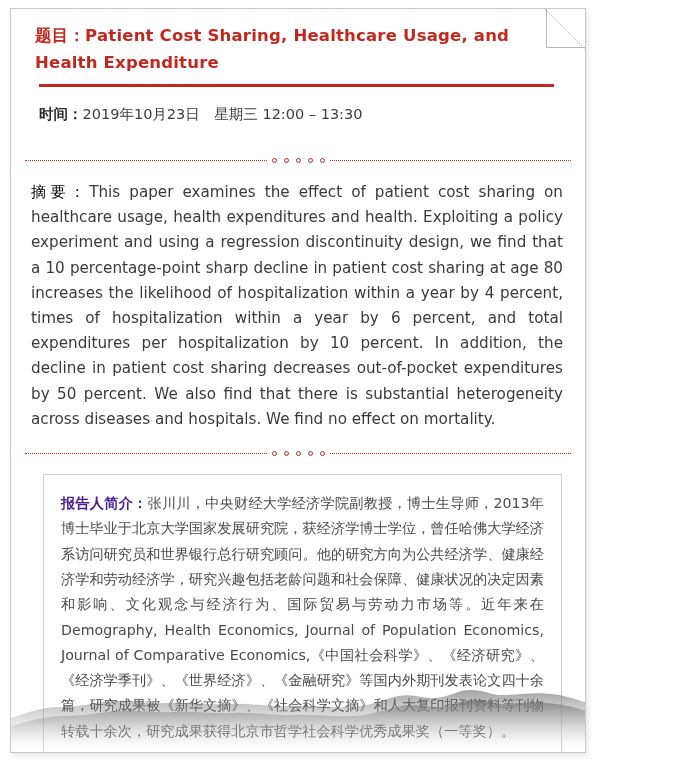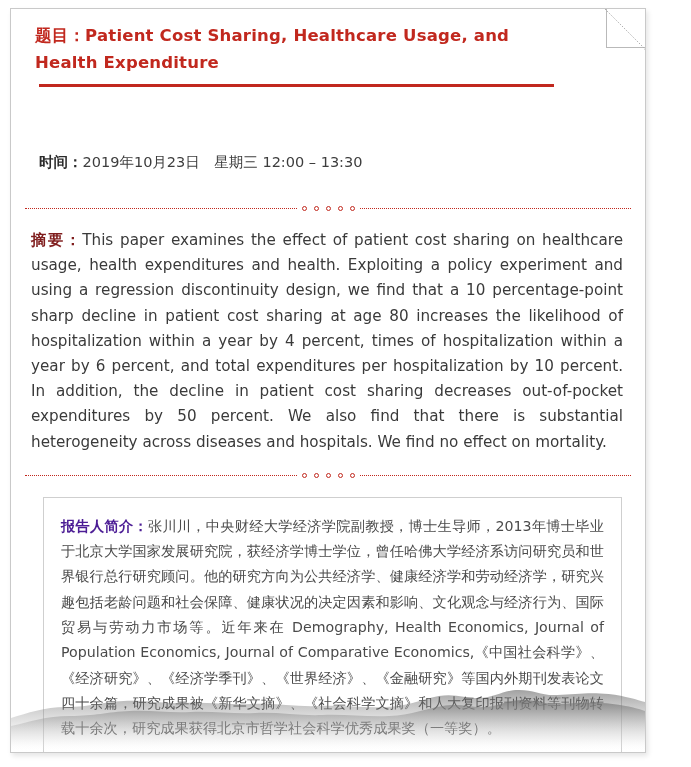--- a/index.html
+++ b/index.html
@@ -12,21 +12,21 @@
     height: 767px;
     font-family: "DejaVu Sans", "Liberation Sans", sans-serif;
     -webkit-font-smoothing: antialiased;
   }
 
   
   #page-card {
     position: absolute;
     left: 10px;
     top: 8px;
-    width: 636px;
+    width: 576px;
     height: 745px;
     background: #ffffff;
     border: 1px solid #c9c9c9;
     box-shadow: 2px 3px 5px rgba(0,0,0,0.10);
     box-sizing: border-box;
     overflow: hidden;
   }
 
   
   #corner-fold {
@@ -78,21 +78,20 @@
     height: 3px;
     background: #C1281E;
   }
 
   
   #meta-block {
     padding: 14px 0 0 14px;
     color: #3d3d3d;
     font-size: 14.5px;
     line-height: 1.82;
-    margin-top: 48px;
   }
   .meta-row { white-space: nowrap; }
   .meta-key { font-weight: bold; color: #2b2b2b; }
   .meta-val { color: #3d3d3d; }
 
   #meta-spacer { height: 26px; }
 
   
   .ornament {
     position: relative;
@@ -125,22 +124,22 @@
   
   #abstract-block {
     padding: 12px 8px 0 6px;
     font-size: 15.2px;
     line-height: 1.66;
     color: #3a3a3a;
     text-align: justify;
     text-justify: inter-word;
   }
   #abstract-block .abs-label {
-    font-weight: bold;
-    color: #7f1d1d;
+    font-weight: normal;
+    color: #000000;
   }
 
   #abstract-spacer { height: 14px; }
 
   
   #bio-wrap {
     padding: 14px 9px 0 18px;
   }
   #bio-box {
     border: 1px solid #cfcfcf;

